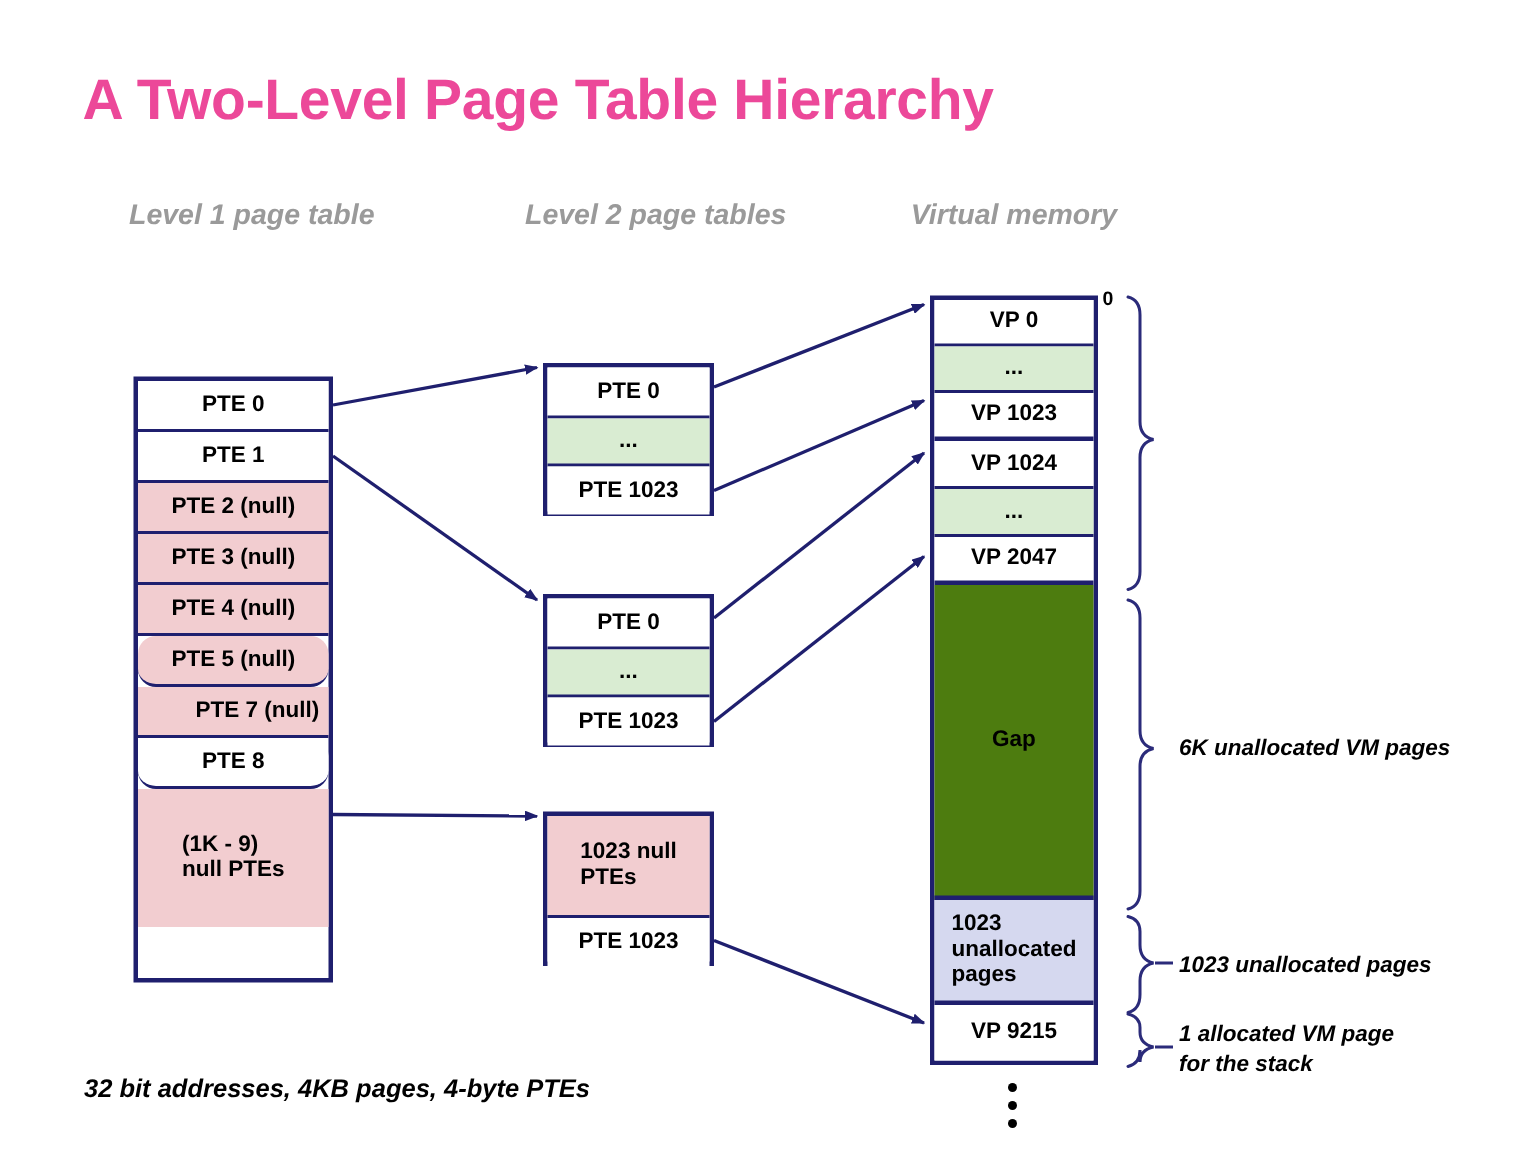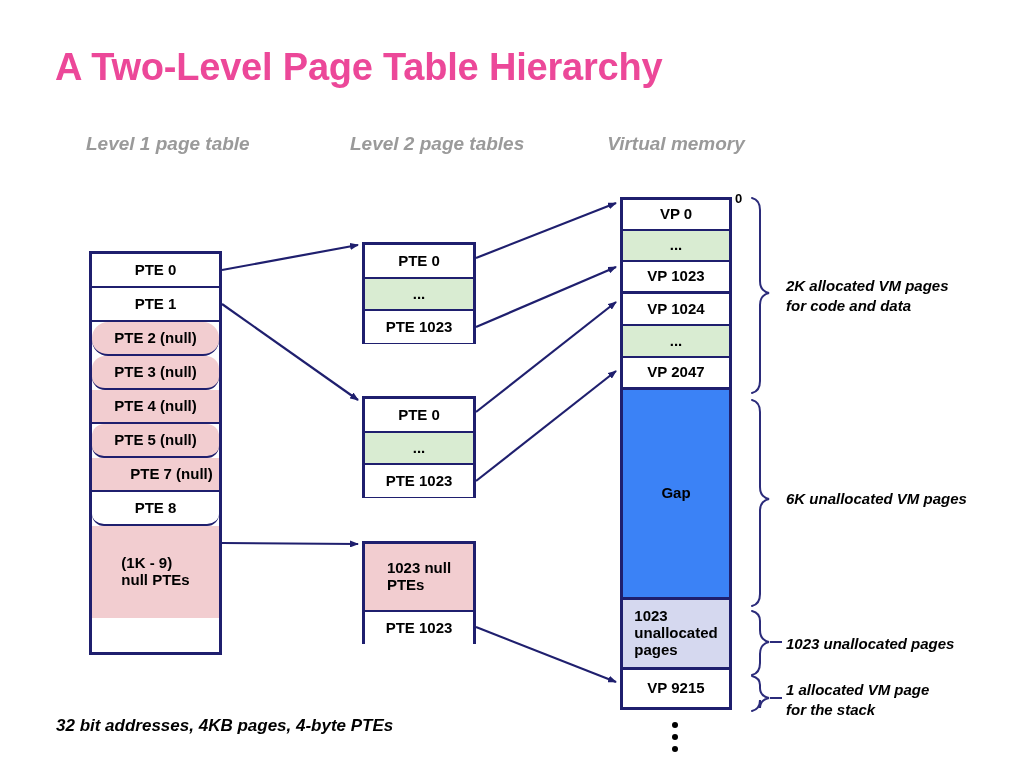--- a/index.html
+++ b/index.html
@@ -56,21 +56,21 @@
     font-size: 15px;
     font-weight: bold;
     color: #000000;
     line-height: 1.12;
     white-space: pre-line;
   }
   .row:last-child { border-bottom: none; }
   .white { background: #ffffff; }
   .pink  { background: #f2cdd0; }
   .green { background: #d9ecd2; }
-  .yellow{ background: #3b82f6; }
+  .yellow{ background: #4d7c0f; }
   .blue  { background: #d5d8ef; }
 
   
   .anno {
     position: absolute;
     font-size: 15px;
     font-style: italic;
     font-weight: bold;
     color: #000000;
     line-height: 1.35;
@@ -128,22 +128,22 @@
   <div class="col-head" style="left:86px; top:126px; width:142px;">Level 1
 page table</div>
   <div class="col-head" style="left:350px; top:126px; width:142px;">Level 2
 page tables</div>
   <div class="col-head" style="left:605px; top:126px; width:142px;">Virtual
 memory</div>
 
   <div class="tbl" style="left:89px; top:251px; width:133px; height:404px;">
     <div class="row white" style="height:34px;">PTE 0</div>
     <div class="row white" style="height:34px;">PTE 1</div>
-    <div class="row pink" style="height:34px;border-radius:16px;">PTE 2 (null)</div>
-    <div class="row pink" style="height:34px;border-radius:13px;">PTE 3 (null)</div>
+    <div class="row pink" style="height:34px;">PTE 2 (null)</div>
+    <div class="row pink" style="height:34px;">PTE 3 (null)</div>
     <div class="row pink" style="height:34px;">PTE 4 (null)</div>
     <div class="row pink" style="height:34px;border-radius:12px;">PTE 5 (null)</div>
     <div class="row pink" style="height:34px;padding-left:32px;">PTE 7 (null)</div>
     <div class="row white" style="height:34px;border-radius:12px;">PTE 8</div>
     <div class="row pink" style="height:92px;">(1K - 9)
 null PTEs</div>
   </div>
 
   <div class="tbl" style="left:362px; top:242px; width:114px; height:102px;">
     <div class="row white" style="height:34px;">PTE 0</div>
@@ -178,22 +178,20 @@
   </div>
 
   <div class="zero-label" style="left:735px; top:191px;">0</div>
 
   <div class="vdots" style="left:672px; top:722px;">
     <i></i>
       <i></i>
       <i></i>
   </div>
 
-  <div class="anno" style="left:786px; top:276px; width:225px;">2K allocated VM pages
-for code and data</div>
   <div class="anno" style="left:786px; top:489px; width:230px;">6K unallocated VM pages</div>
   <div class="anno" style="left:786px; top:634px; width:230px;">1023 unallocated  pages</div>
   <div class="anno" style="left:786px; top:680px; width:220px;">1 allocated VM page
 for the stack</div>
 
   <div class="footnote">32 bit addresses, 4KB pages, 4-byte PTEs</div>
 
   <svg class="overlay" viewBox="0 0 1024 768" xmlns="http://www.w3.org/2000/svg">
     <defs>
       <marker id="arrowhead" markerWidth="9" markerHeight="7" refX="8" refY="3.5" orient="auto" markerUnits="userSpaceOnUse">

